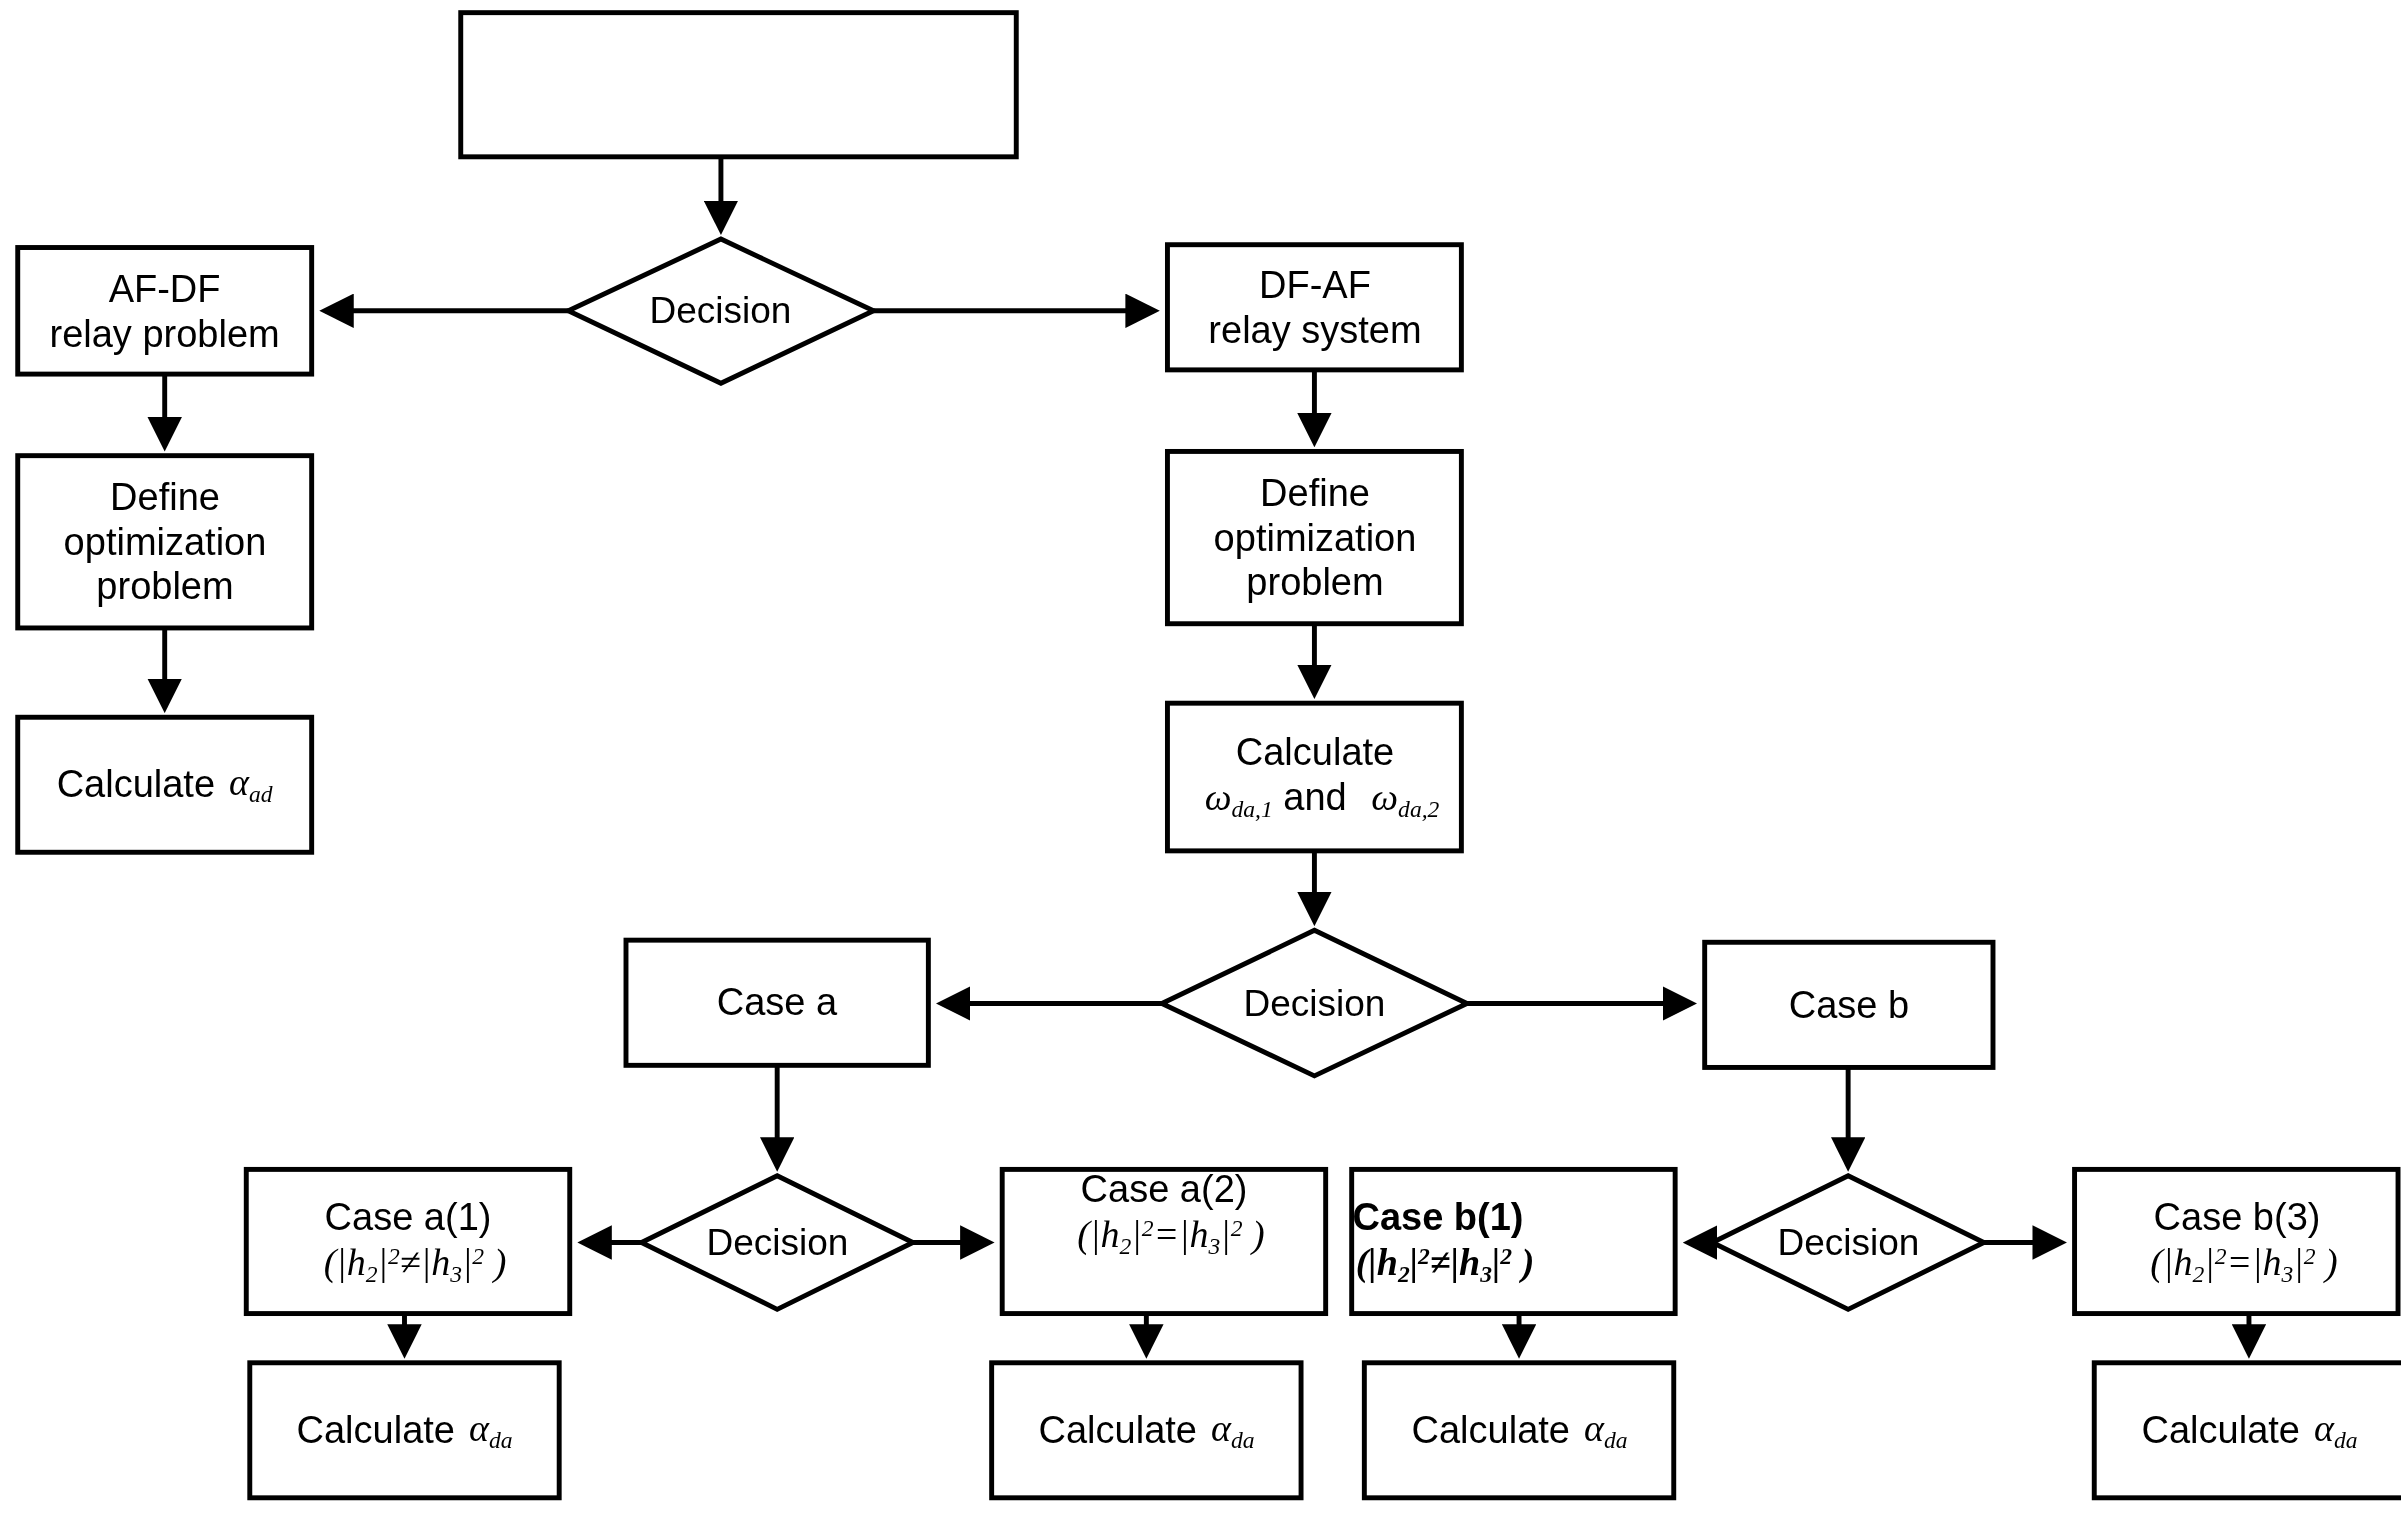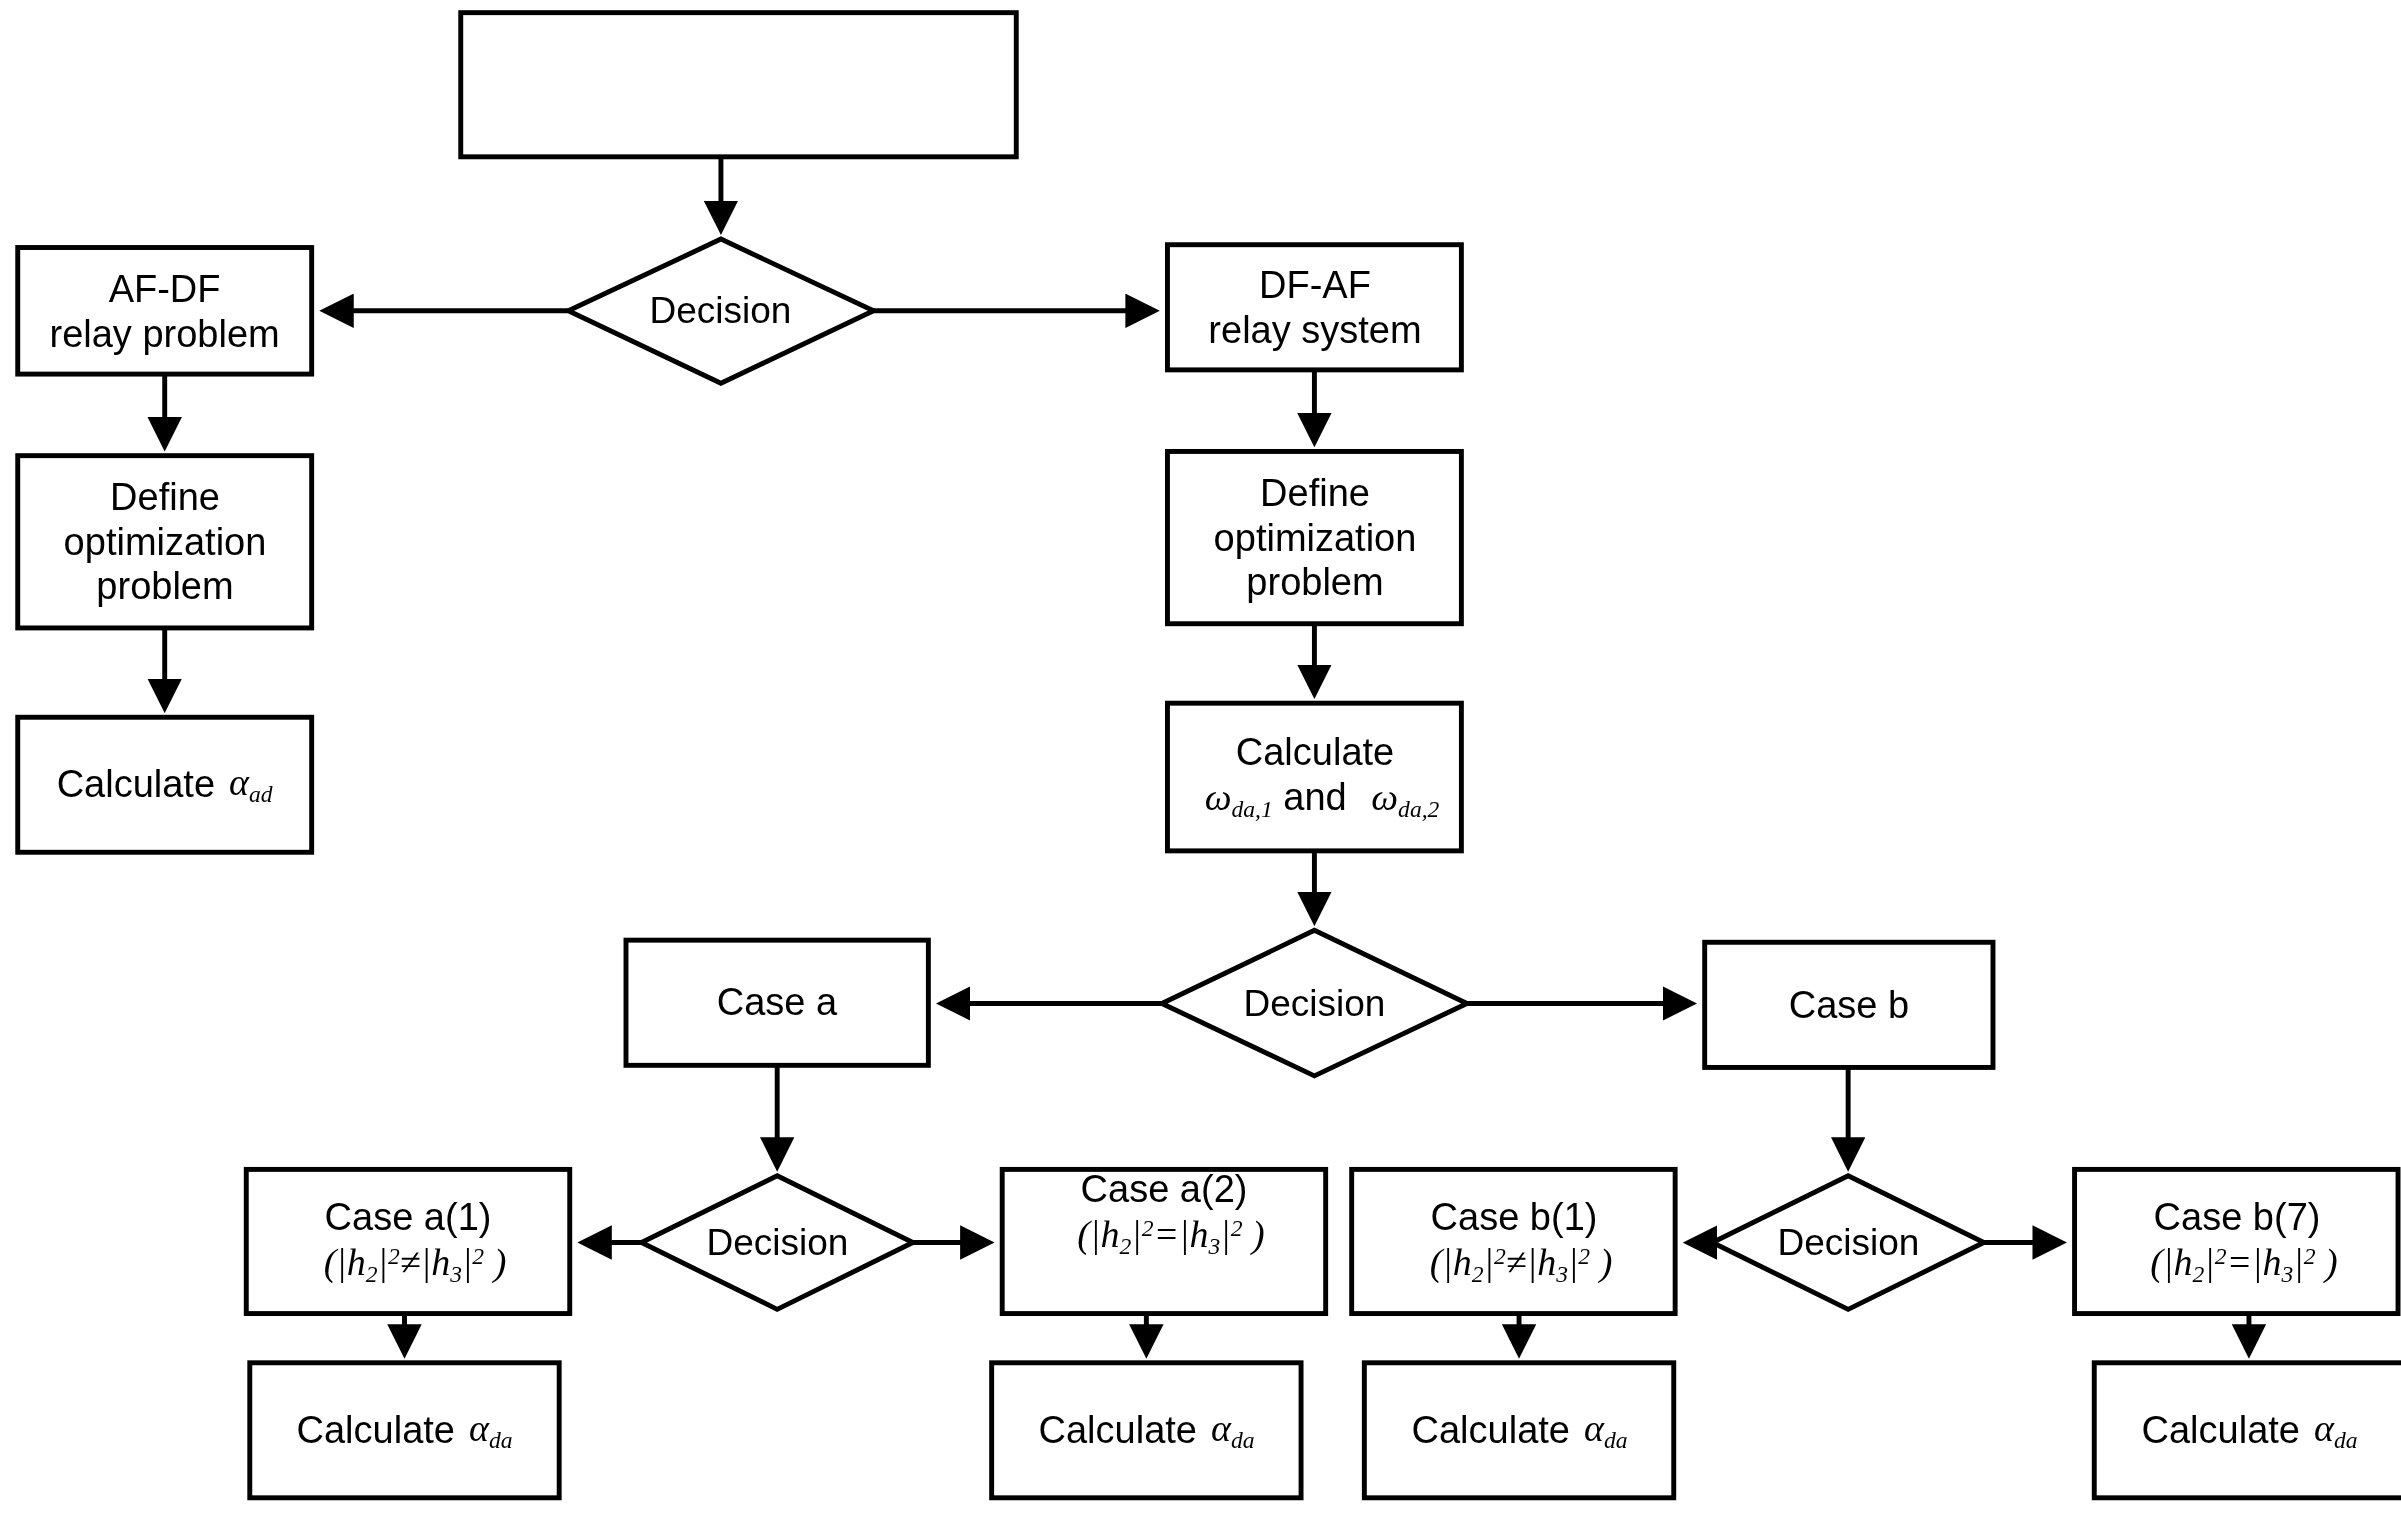--- a/index.html
+++ b/index.html
@@ -141,27 +141,27 @@
   <div class="lbl two-line" style="left:246px;top:1170px;width:324px;height:144px;">
     <span>Case a(1)</span>
     <span class="math">(<span>|</span><span>h</span><sub>2</sub><span>|</span><sup>2</sup><span>≠</span><span>|</span><span>h</span><sub>3</sub><span>|</span><sup>2</sup> )</span>
   </div>
 
   <div class="lbl two-line" style="left:1002px;top:1142px;width:324px;height:144px;">
     <span>Case a(2)</span>
     <span class="math">(<span>|</span><span>h</span><sub>2</sub><span>|</span><sup>2</sup><span>=</span><span>|</span><span>h</span><sub>3</sub><span>|</span><sup>2</sup> )</span>
   </div>
 
-  <div class="lbl two-line" style="left:1352px;top:1170px;width:324px;height:144px;">
+  <div class="lbl two-line" style="left:1276px;top:1170px;width:324px;height:144px;font-weight:bold;">
     <span>Case b(1)</span>
     <span class="math">(<span>|</span><span>h</span><sub>2</sub><span>|</span><sup>2</sup><span>≠</span><span>|</span><span>h</span><sub>3</sub><span>|</span><sup>2</sup> )</span>
   </div>
 
   <div class="lbl two-line" style="left:2075px;top:1170px;width:324px;height:144px;">
-    <span>Case b(7)</span>
+    <span>Case b(3)</span>
     <span class="math">(<span>|</span><span>h</span><sub>2</sub><span>|</span><sup>2</sup><span>=</span><span>|</span><span>h</span><sub>3</sub><span>|</span><sup>2</sup> )</span>
   </div>
 
   <div class="lbl" style="left:250px;top:1363px;width:309px;height:135px;">
     <span>Calculate </span><span class="math"><span>α</span><sub>da</sub></span>
   </div>
 
   <div class="lbl" style="left:992px;top:1363px;width:309px;height:135px;">
     <span>Calculate </span><span class="math"><span>α</span><sub>da</sub></span>
   </div>

